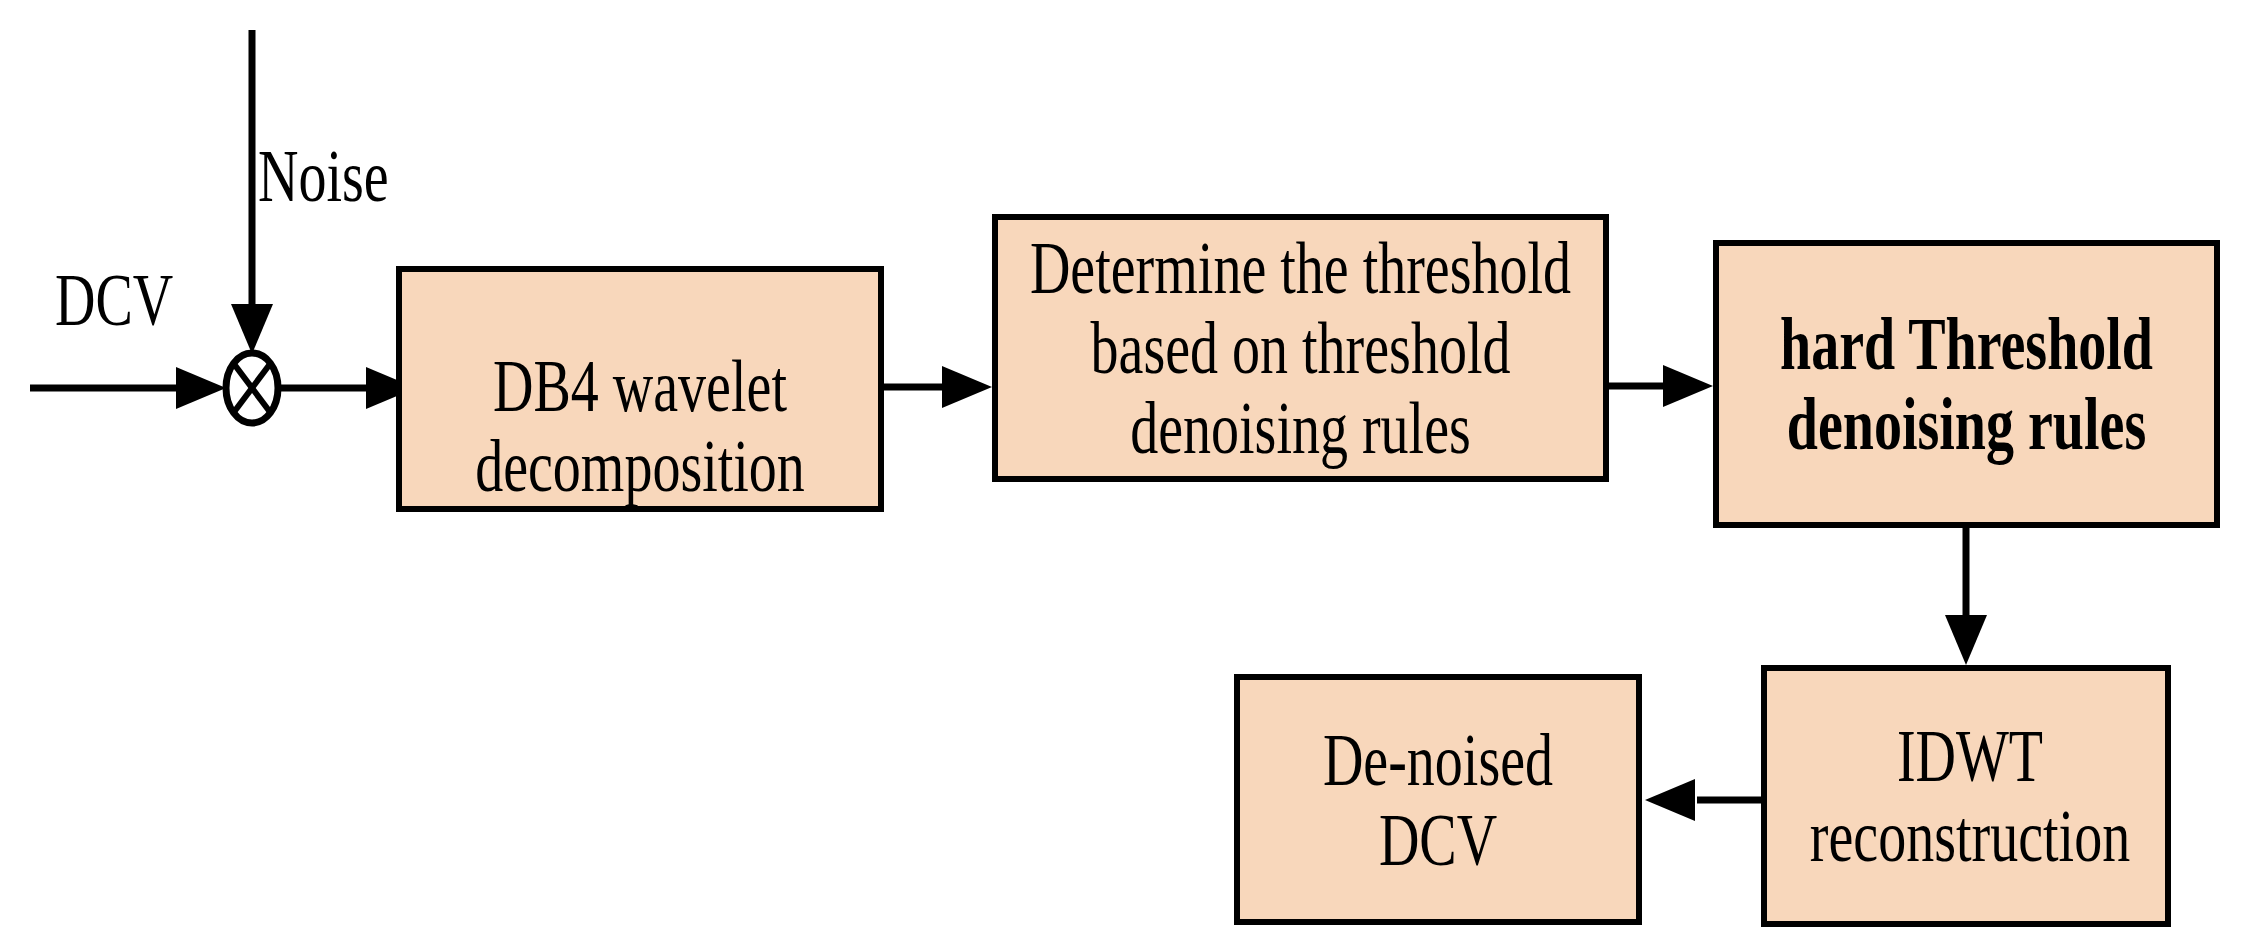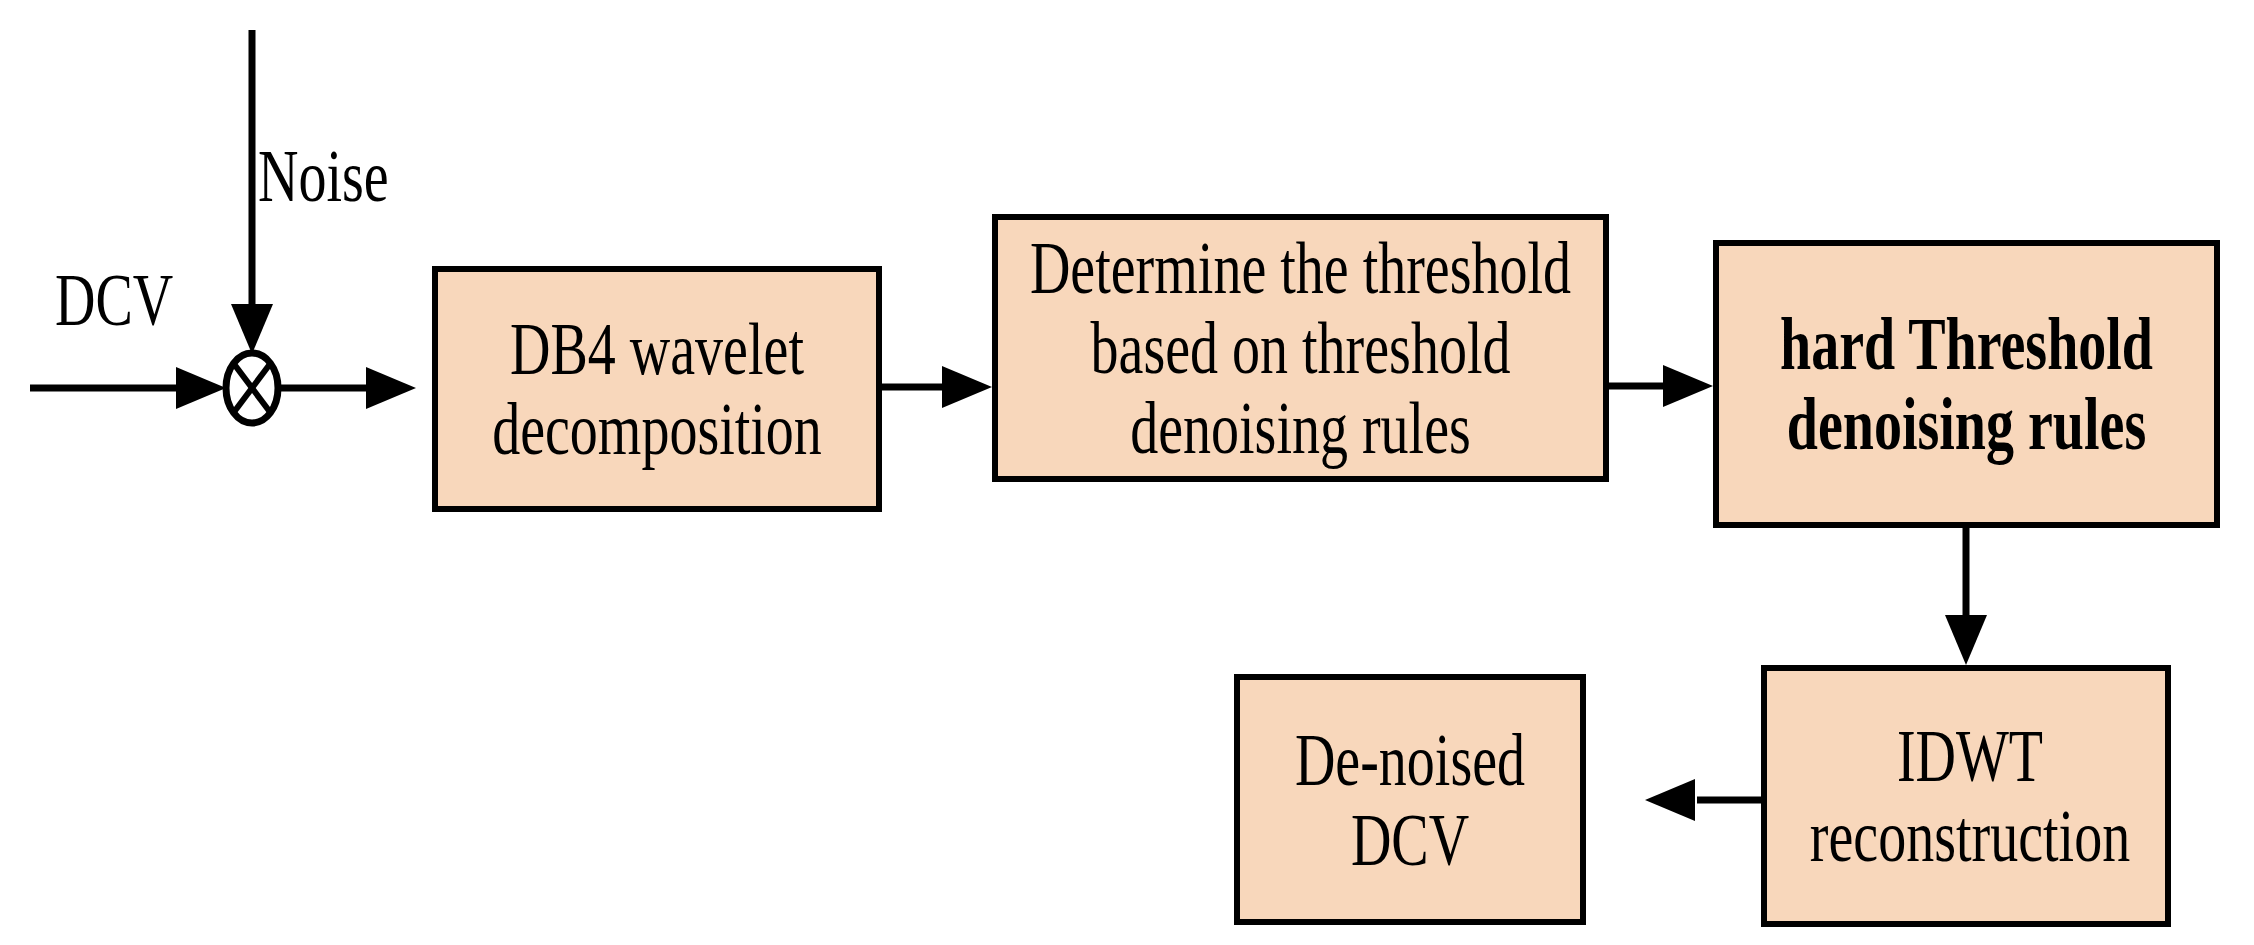--- a/index.html
+++ b/index.html
@@ -103,39 +103,39 @@
     <g>
       <ellipse class="junction-ellipse" cx="252" cy="388" rx="26" ry="35"></ellipse>
       <line class="junction-x" x1="234" y1="364" x2="270" y2="412"></line>
       <line class="junction-x" x1="270" y1="364" x2="234" y2="412"></line>
     </g>
   </svg>
 
   <div class="float-label" style="left:55px; top:272px;">DCV</div>
   <div class="float-label" style="left:258px; top:148px;">Noise</div>
 
-  <div class="node" style="left:432px; top:266px; width:450px; height:246px;">
+  <div class="node" style="left:396px; top:266px; width:488px; height:246px;justify-content:flex-end;">
     <span class="line">DB4 wavelet</span>
     <span class="line">decomposition</span>
   </div>
 
   <div class="node" style="left:992px; top:214px; width:617px; height:268px;">
     <span class="line">Determine the threshold</span>
     <span class="line">based on threshold</span>
     <span class="line">denoising rules</span>
   </div>
 
   <div class="node" style="left:1713px; top:240px; width:507px; height:288px;font-weight:bold;">
     <span class="line">hard Threshold</span>
     <span class="line">denoising rules</span>
   </div>
 
   <div class="node" style="left:1761px; top:665px; width:410px; height:262px;padding-left:8px;">
     <span class="line">IDWT</span>
     <span class="line">reconstruction</span>
   </div>
 
-  <div class="node" style="left:1234px; top:674px; width:352px; height:251px;">
+  <div class="node" style="left:1234px; top:674px; width:408px; height:251px;">
     <span class="line">De-noised</span>
     <span class="line">DCV</span>
   </div>
 
 </div>
 
 </body></html>

